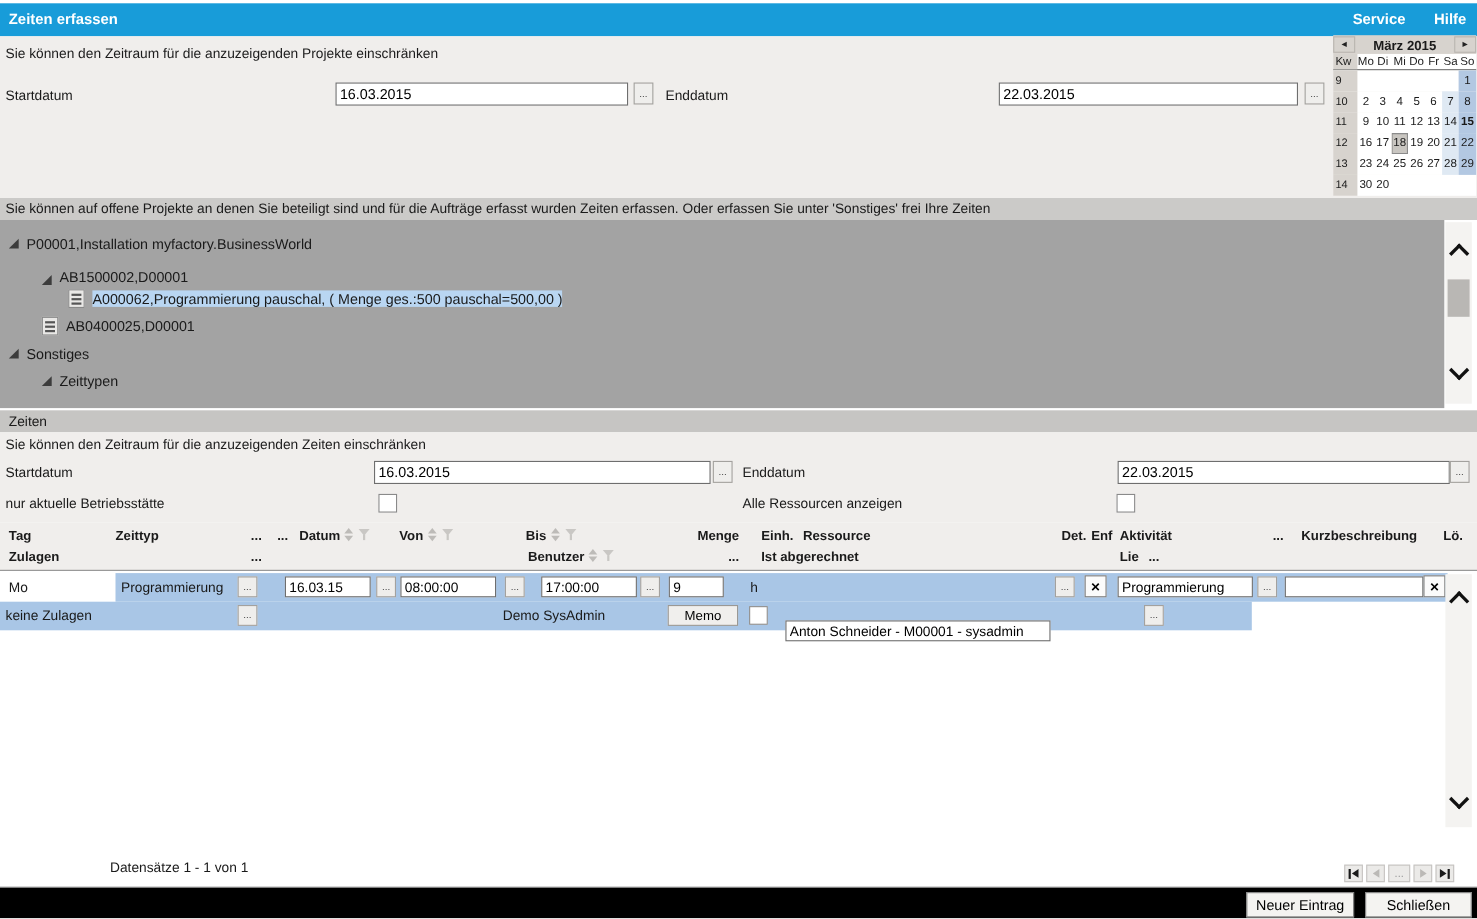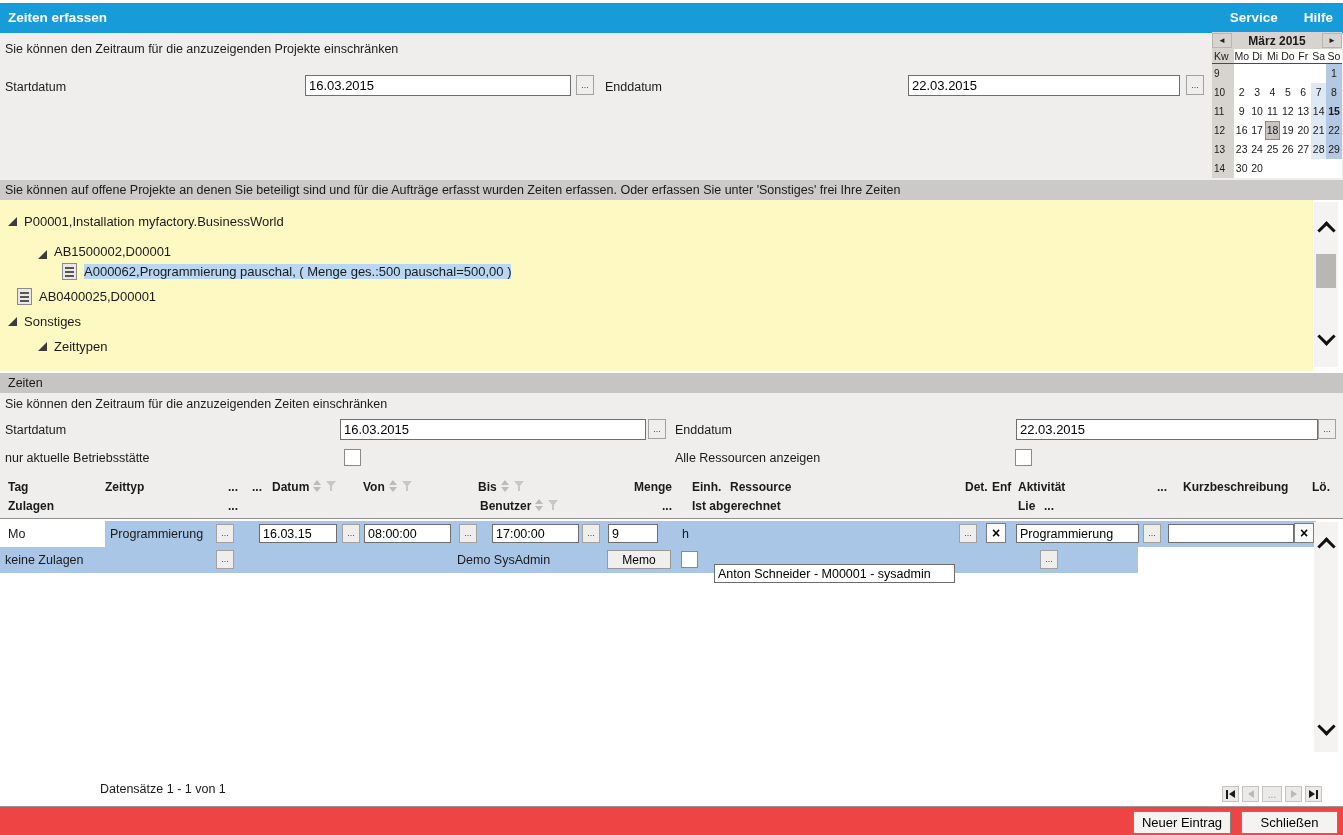--- a/index.html
+++ b/index.html
@@ -34,21 +34,21 @@
   .cal-cell{width:15.4px;text-align:center;line-height:19px;font-size:10.5px;}
   .cal-cell.kw{width:22px;background:#d7d3ce;text-align:left;padding-left:2px;box-sizing:border-box;font-size:10px;}
   .cal-cell.sa{background:#dfe9f3;}
   .cal-cell.so{background:#b3c8e2;}
   .cal-cell.bold{font-weight:bold;}
   .cal-cell.today{background:#c9c6c1;box-shadow:inset 0 0 0 1px #8b8b8b;}
 
   
   .tree-head{position:absolute;left:0;top:180px;width:100%;height:20px;background:#cbcac8;
              line-height:20px;padding-left:5px;box-sizing:border-box;font-size:12.5px;}
-  .tree{position:absolute;left:0;top:200px;width:1313px;height:171px;background:#fef9c3;overflow:hidden;}
+  .tree{position:absolute;left:0;top:200px;width:1313px;height:171px;background:#a3a3a3;overflow:hidden;}
   .tree-item{position:relative;height:25px;display:flex;align-items:center;gap:7px;font-size:13px;cursor:default;}
   .tree-item:first-child{margin-top:9px;}
   .expander{width:0;height:0;border-left:9px solid transparent;border-bottom:9px solid #3c3c3c;flex:0 0 auto;}
   .dicon{position:relative;width:13px;height:15px;border:1px solid #8a8a8a;background:#e9e8e6;flex:0 0 auto;}
   .dicon::before{content:"";position:absolute;left:2px;right:2px;top:3px;height:2px;background:#555;
                  box-shadow:0 4px 0 #555,0 8px 0 #555;}
   .tree-label.selected{background:#b9d6f2;}
 
   
   .sbar{position:absolute;width:24px;background:#f4f3f1;}
@@ -93,21 +93,21 @@
   
   .status{position:absolute;left:100px;top:262px;font-size:12.5px;}
   .pgbtn{position:absolute;top:266px;width:17px;height:16px;background:#ebeae8;border:1px solid #c6c4c1;
          display:flex;align-items:center;justify-content:center;gap:1px;padding:0;cursor:pointer;font-size:10px;color:#9a9a9a;}
   .tri-l{width:0;height:0;border-top:4px solid transparent;border-bottom:4px solid transparent;border-right:6px solid #1a1a1a;}
   .tri-r{width:0;height:0;border-top:4px solid transparent;border-bottom:4px solid transparent;border-left:6px solid #1a1a1a;}
   .tri-l.dim{border-right-color:#bbb9b6;}
   .tri-r.dim{border-left-color:#bbb9b6;}
   .pbar{width:2px;height:9px;background:#1a1a1a;}
   .footer-sep{position:absolute;left:0;top:806px;width:100%;height:1px;background:#999;}
-  .footer{position:absolute;left:0;top:807px;width:100%;height:28px;background:#ef4444;}
+  .footer{position:absolute;left:0;top:807px;width:100%;height:28px;background:#000000;}
   .fbtn{position:absolute;top:4px;height:23px;background:#f4f3f1;border:1px solid #7f7f7f;
         font-family:"Liberation Sans",sans-serif;font-size:13px;cursor:pointer;}
 </style>
 </head>
 <body>
 
 <div class="app">
 
   <div class="titlebar">
     <span class="tb-title">Zeiten erfassen</span>
@@ -214,21 +214,21 @@
         <span class="tree-label">P00001,Installation myfactory.BusinessWorld</span>
       </div>
       <div class="tree-item" style="padding-left: 38px; align-items: flex-end;">
         <span class="expander"></span>
         <span class="tree-label">AB1500002,D00001</span>
       </div>
       <div class="tree-item" style="padding-left: 62px;">
         <span class="dicon"></span>
         <span class="tree-label selected">A000062,Programmierung pauschal, ( Menge ges.:500 pauschal=500,00 )</span>
       </div>
-      <div class="tree-item" style="padding-left: 17px;">
+      <div class="tree-item" style="padding-left: 38px;">
         <span class="dicon"></span>
         <span class="tree-label">AB0400025,D00001</span>
       </div>
       <div class="tree-item" style="padding-left: 8px;">
         <span class="expander"></span>
         <span class="tree-label">Sonstiges</span>
       </div>
       <div class="tree-item" style="padding-left: 38px;">
         <span class="expander"></span>
         <span class="tree-label">Zeittypen</span>

